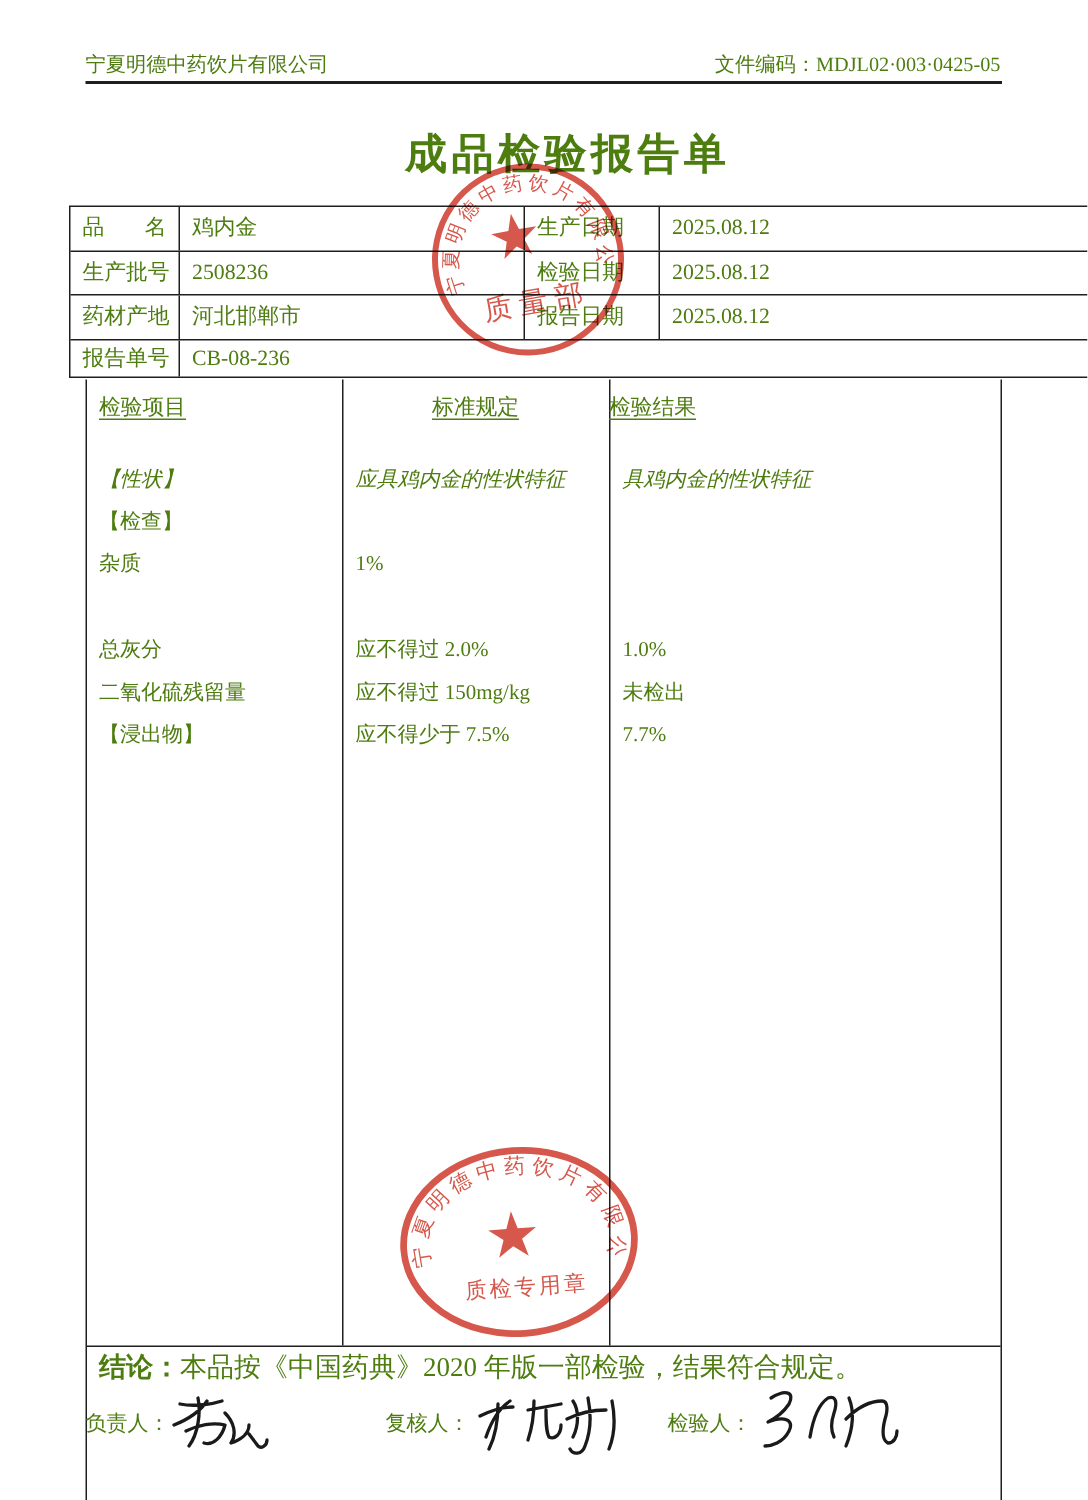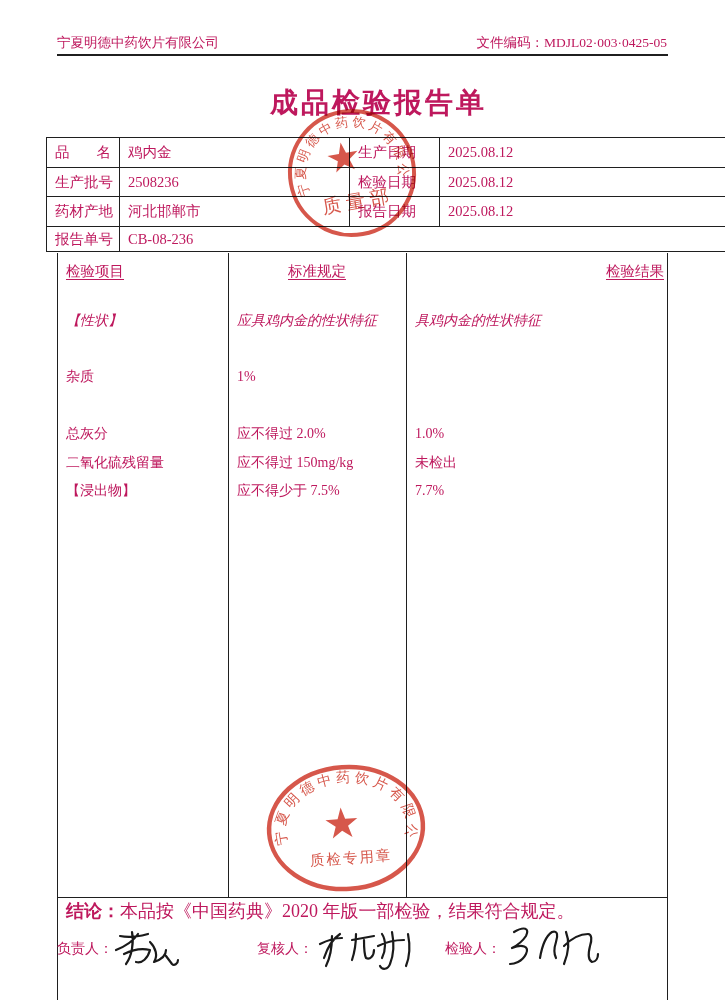--- a/index.html
+++ b/index.html
@@ -1,18 +1,18 @@
 <!DOCTYPE html>
 <html><head>
 <meta charset="utf-8">
 <style>
   html,body{margin:0;padding:0;background:#fff;}
   .page{
     position:relative;width:725px;height:1000px;background:#ffffff;overflow:hidden;
-    font-family:"Liberation Serif","DejaVu Serif",serif;color:#be185d;
+    font-family:"Liberation Serif","DejaVu Serif",serif;color:#4d7c0f;
     --line:#1f1f1f;--stamp:#cf392b;
   }
   
   .doc-header{position:absolute;left:57px;width:610px;top:34px;display:flex;justify-content:space-between;font-size:13.5px;line-height:18px;}
   .header-rule{position:absolute;left:57px;width:611px;top:54px;border-top:2px solid var(--line);}
   .title{position:absolute;left:16px;top:84px;width:725px;text-align:center;font-size:28px;font-weight:bold;letter-spacing:3px;margin:0;}
   
   .info-table{position:absolute;left:46px;top:137px;width:704px;box-sizing:border-box;border:1.6px solid var(--line);}
   .irow{display:flex;border-bottom:1.6px solid var(--line);}
   .irow:last-child{border-bottom:none;}
@@ -24,21 +24,21 @@
   .c-value2{flex:1;border-right:none;}
   .c-span{flex:1;border-right:none;}
   
   .main-table{position:absolute;left:57px;top:253px;width:611px;height:778px;box-sizing:border-box;border:1.6px solid var(--line);border-top:none;}
   .vline{position:absolute;top:0;width:0;height:644px;border-left:1.6px solid var(--line);}
   .v1{left:170px;} .v2{left:348px;}
   .th{position:absolute;top:9px;font-size:14.5px;}
   .th u{text-decoration:underline;text-underline-offset:3px;}
   .th-item{left:8px;}
   .th-standard{left:170px;width:178px;text-align:center;}
-  .th-result{left:348px;width:258px;text-align:right;}
+  .th-result{left:348px;width:258px;text-align:left;}
   .trow{position:absolute;left:0;width:100%;display:flex;font-size:14px;line-height:22px;}
   .tc1{width:170px;box-sizing:border-box;padding-left:8px;}
   .tc2{width:178px;box-sizing:border-box;padding-left:9px;}
   .tc3{flex:1;padding-left:9px;}
   .r0{top:57px;font-style:italic;} .r1{top:85px;} .r2{top:113px;justify-content:center;} .r3{top:142px;} .r4{top:170px;} .r5{top:199px;} .r6{top:227px;}
   .conclusion{position:absolute;left:0;top:644px;width:100%;box-sizing:border-box;border-top:1.6px solid var(--line);height:27px;line-height:26px;padding-left:8px;font-size:18px;white-space:nowrap;}
   .conclusion b{font-weight:bold;}
   
   .sig-label{position:absolute;top:940px;font-size:14px;}
   .sl1{left:57px;} .sl2{left:257px;} .sl3{left:445px;}
@@ -96,20 +96,21 @@
     <div class="th th-item"><u>检验项目</u></div>
     <div class="th th-standard"><u>标准规定</u></div>
     <div class="th th-result"><u>检验结果</u></div>
 
     <div class="trow r0">
       <div class="tc1">【性状】</div>
       <div class="tc2">应具鸡内金的性状特征</div>
       <div class="tc3">具鸡内金的性状特征</div>
     </div>
     <div class="trow r1">
+      <div class="tc1">【检查】</div>
       <div class="tc2"></div>
       <div class="tc3"></div>
     </div>
     <div class="trow r2">
       <div class="tc1">杂质</div>
       <div class="tc3">1%</div>
     </div>
     <div class="trow r4">
       <div class="tc1">总灰分</div>
       <div class="tc2">应不得过 2.0%</div>

